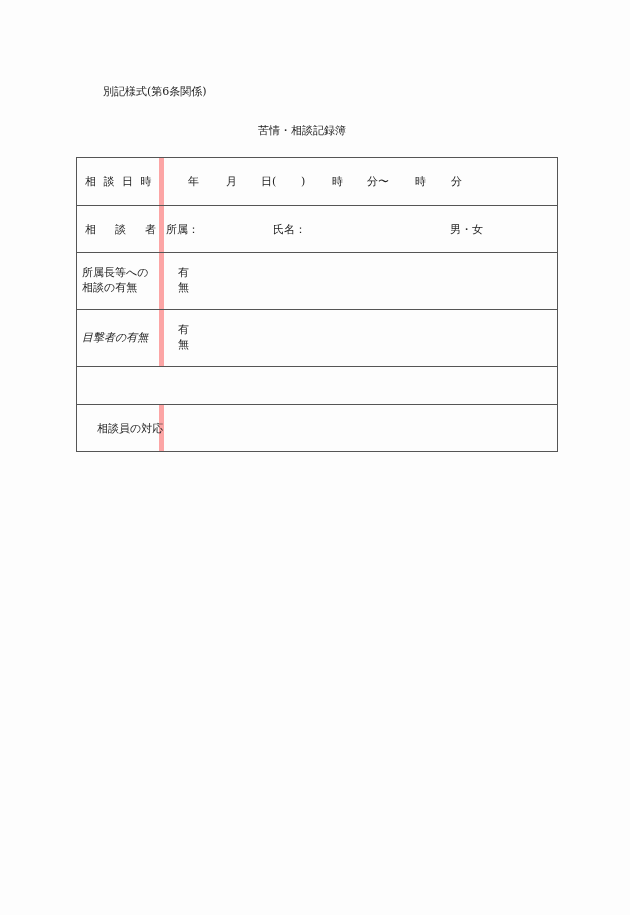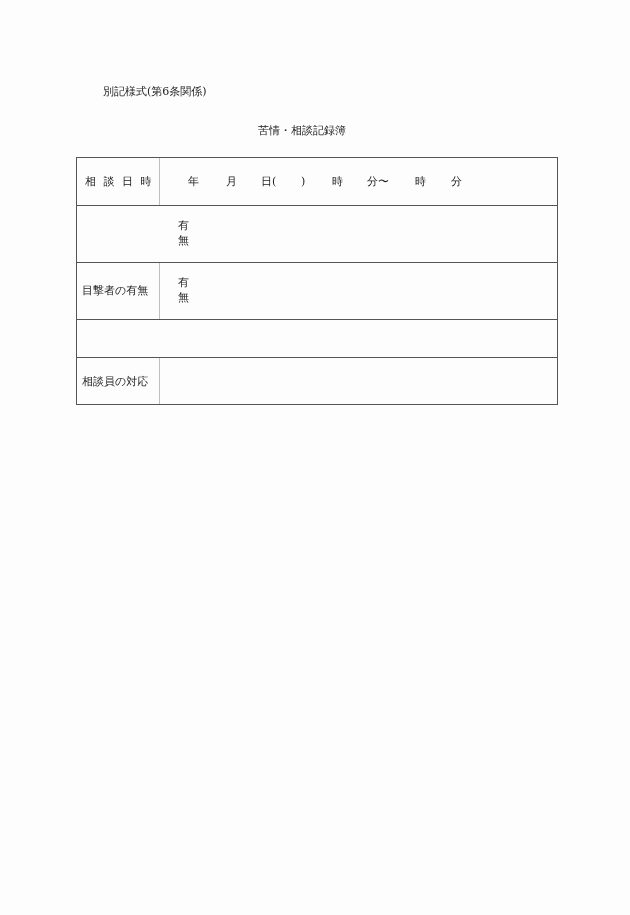--- a/index.html
+++ b/index.html
@@ -2,21 +2,21 @@
 <html><head>
 <meta charset="utf-8">
 <style>
   html, body { margin:0; padding:0; }
   body { width:630px; height:915px; background:#fdfdfd; position:relative; overflow:hidden;
          font-family: "DejaVu Serif", "Liberation Serif", serif; color:#222; font-size:11px; }
   .abs { position:absolute; white-space:nowrap; }
   .form-table { position:absolute; left:76px; top:157px; width:480px; border:1px solid #555; }
   .row { position:relative; border-top:1px solid #555; box-sizing:border-box; }
   .row:first-child { border-top:none; }
-  .label { position:absolute; left:0; top:0; bottom:0; width:82px; border-right:1px solid #fca5a5; }
+  .label { position:absolute; left:0; top:0; bottom:0; width:82px; border-right:5px solid #fca5a5; }
   .cell { position:absolute; left:83px; top:0; right:0; bottom:0; }
   .t { position:absolute; white-space:nowrap; line-height:15px; }
   .uline { position:absolute; height:0; border-top:1px solid #333; width:189px; }
 </style>
 </head>
 <body>
 
 <div class="abs" style="left:77px;top:84px;margin-left:26px;">別記様式(第6条関係)</div>
 <div class="abs" style="left:258px;top:123px;text-align:center;">苦情・相談記録簿</div>
 
@@ -31,43 +31,57 @@
       <span class="t" style="left:66px;top:16px;">月</span>
       <span class="t" style="left:101px;top:16px;">日(</span>
       <span class="t" style="left:141px;top:16px;">)</span>
       <span class="t" style="left:172px;top:16px;">時</span>
       <span class="t" style="left:207px;top:16px;">分〜</span>
       <span class="t" style="left:255px;top:16px;">時</span>
       <span class="t" style="left:291px;top:16px;">分</span>
     </div>
   </div>
 
+  <div class="row" style="height:47px;">
+    <div class="label">
+      <span class="t" style="left:8px;top:16px;letter-spacing:4px;">相　談　者</span>
+    </div>
+    <div class="cell">
+      <span class="t" style="left:6px;top:16px;">所属：</span>
+      <span class="t" style="left:113px;top:16px;">氏名：</span>
+      <span class="t" style="left:290px;top:16px;">男・女</span>
+    </div>
+  </div>
 
 
   <div class="row" style="height:57px;">
+    <div class="label">
+      <span class="t" style="left:5px;top:12px;">所属長等への</span>
+      <span class="t" style="left:5px;top:27px;">相談の有無</span>
+    </div>
     <div class="cell">
       <span class="t" style="left:18px;top:12px;">有</span>
       <span class="t" style="left:18px;top:27px;">無</span>
     </div>
   </div>
 
   <div class="row" style="height:57px;">
     <div class="label">
-      <span class="t" style="left:5px;top:20px;">目撃者の有無</span>
+      <span class="t" style="left:5px;top:20px;font-style:italic;">目撃者の有無</span>
     </div>
     <div class="cell">
       <span class="t" style="left:18px;top:12px;">有</span>
       <span class="t" style="left:18px;top:27px;">無</span>
     </div>
   </div>
 
   <div class="row" style="height:38px;">
     <div class="cell"></div>
   </div>
 
   <div class="row" style="height:47px;">
     <div class="label">
-      <span class="t" style="left:5px;top:16px;">相談員の対応</span>
+      <span class="t" style="left:20px;top:16px;">相談員の対応</span>
     </div>
     <div class="cell"></div>
   </div>
 
 </div>
 
 </body></html>

